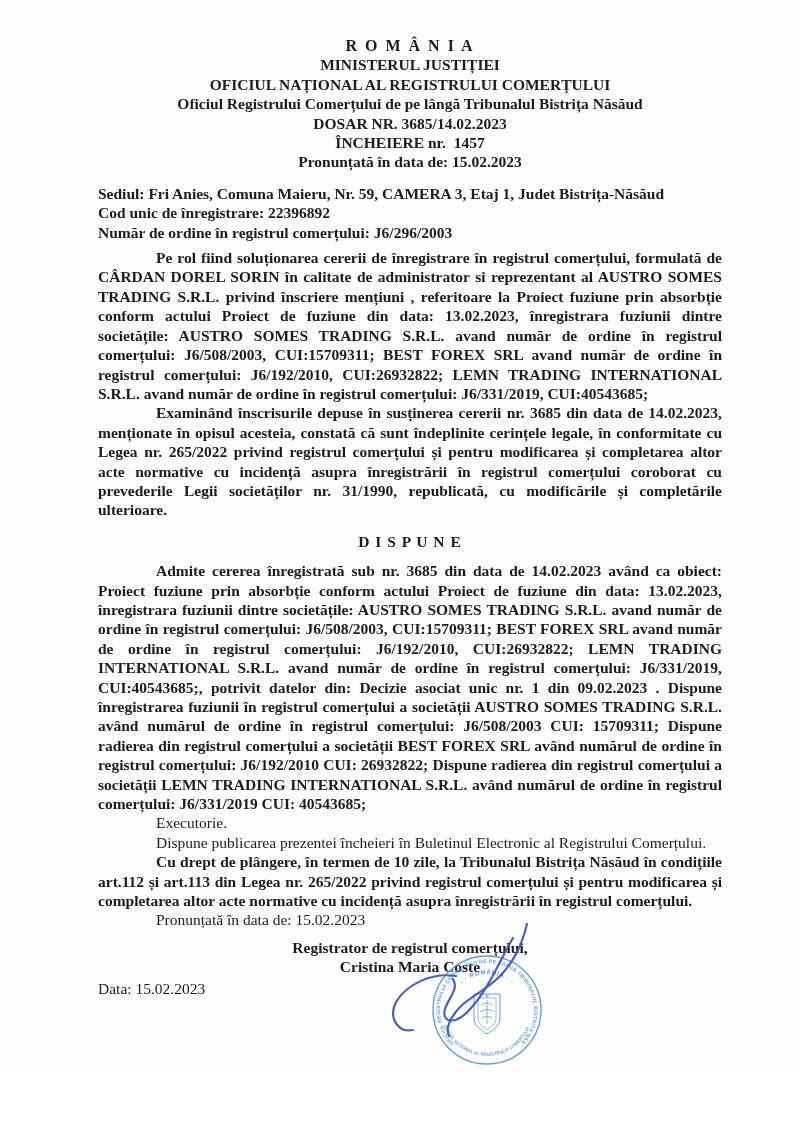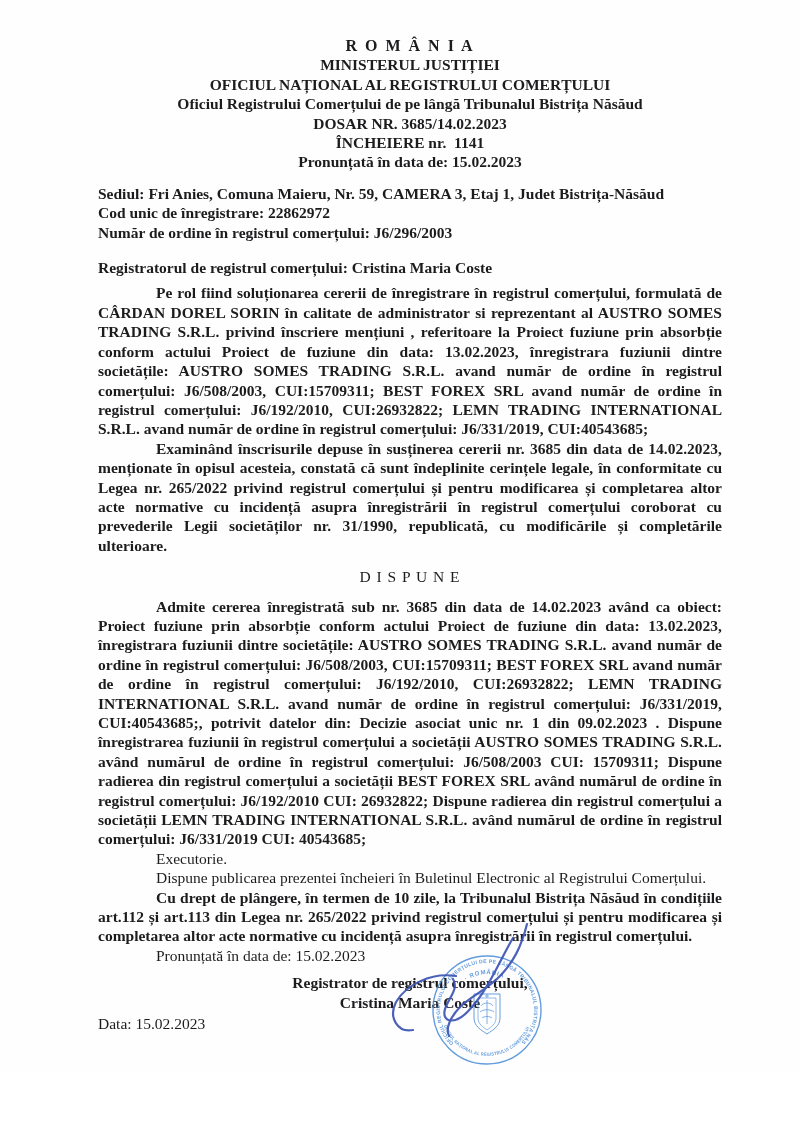--- a/index.html
+++ b/index.html
@@ -21,21 +21,21 @@
   .doc-header .country { letter-spacing:2px; font-size:16px; }
   .pre { white-space:pre-wrap; }
 
   .company { margin-top:12px; font-weight:bold; }
   .registrar { margin-top:16px; font-weight:bold; }
 
   .p { text-align:justify; text-indent:58px; margin:0;font-weight:bold; }
   .p.first { margin-top:6px; }
   .indent-line { text-indent:58px; }
 
-  .dispune { text-align:center; font-weight:normal; margin:12px 0 10px 0; letter-spacing:1px; }
+  .dispune { text-align:center; font-weight:bold; margin:12px 0 10px 0; letter-spacing:1px; }
 
   .sig-block { margin-top:8px; text-align:center; font-weight:bold; }
   .date-line { margin-top:2px; }
 
   .stamp-svg {
     position:absolute; left:431px; top:954px;
     width:112px; height:112px;
     opacity:0.88;
     pointer-events:none;
   }
@@ -50,31 +50,30 @@
 
 <div class="sheet">
   <div class="content">
 
     <div class="doc-header">
       <div class="country">R O M Â N I A</div>
       <div>MINISTERUL JUSTIȚIEI</div>
       <div>OFICIUL NAȚIONAL AL REGISTRULUI COMERȚULUI</div>
       <div>Oficiul Registrului Comerțului de pe lângă Tribunalul Bistrița Năsăud</div>
       <div>DOSAR NR. 3685/14.02.2023</div>
-      <div class="pre">ÎNCHEIERE nr.  1141</div>
+      <div class="pre">ÎNCHEIERE nr.  1457</div>
       <div>Pronunțată în data de: 15.02.2023</div>
     </div>
 
     <div class="company">
       <div>Sediul: Fri Anies, Comuna Maieru, Nr. 59, CAMERA 3, Etaj 1, Judet Bistrița-Năsăud</div>
-      <div>Cod unic de înregistrare: 22862972</div>
+      <div>Cod unic de înregistrare: 22396892</div>
       <div>Număr de ordine în registrul comerțului: J6/296/2003</div>
     </div>
 
-    <div class="registrar">Registratorul de registrul comerțului: Cristina Maria Coste</div>
 
     <p class="p first">Pe rol fiind soluționarea cererii de înregistrare în registrul comerțului, formulată de CÂRDAN DOREL SORIN  în calitate de administrator si reprezentant al  AUSTRO SOMES TRADING S.R.L. privind înscriere mențiuni , referitoare la  Proiect fuziune prin absorbție  conform actului Proiect de fuziune din data: 13.02.2023,  înregistrara fuziunii dintre societățile: AUSTRO SOMES TRADING S.R.L. avand număr de ordine în registrul comerțului: J6/508/2003,  CUI:15709311;  BEST FOREX SRL avand număr de ordine în registrul comerțului: J6/192/2010,  CUI:26932822;  LEMN TRADING INTERNATIONAL S.R.L. avand număr de ordine în registrul comerțului: J6/331/2019, CUI:40543685;</p>
     <p class="p">Examinând înscrisurile depuse în susținerea cererii nr. 3685 din data de 14.02.2023, menționate în opisul acesteia, constată că sunt îndeplinite cerințele legale, în conformitate cu Legea nr. 265/2022 privind registrul comerțului și pentru modificarea și completarea altor acte normative cu incidență asupra înregistrării în registrul comerțului coroborat cu prevederile Legii societăților nr. 31/1990, republicată, cu modificările și completările ulterioare.</p>
 
     <div class="dispune">D I S P U N E</div>
 
     <p class="p">Admite cererea înregistrată sub nr. 3685 din data de 14.02.2023  având ca obiect: Proiect fuziune prin absorbție  conform actului Proiect de fuziune din data: 13.02.2023,  înregistrara fuziunii dintre societățile: AUSTRO SOMES TRADING S.R.L. avand număr de ordine în registrul comerțului: J6/508/2003,  CUI:15709311;  BEST FOREX SRL avand număr de ordine în registrul comerțului: J6/192/2010,  CUI:26932822;  LEMN TRADING INTERNATIONAL S.R.L. avand număr de ordine în registrul comerțului: J6/331/2019,  CUI:40543685;, potrivit datelor din: Decizie asociat unic nr. 1 din 09.02.2023 .  Dispune înregistrarea fuziunii în registrul comerțului a societății AUSTRO SOMES TRADING S.R.L. având numărul de ordine în registrul comerțului: J6/508/2003  CUI: 15709311; Dispune radierea din registrul comerțului a societății BEST FOREX SRL având numărul de ordine în registrul comerțului: J6/192/2010   CUI: 26932822; Dispune radierea din registrul comerțului a societății LEMN TRADING INTERNATIONAL S.R.L. având numărul de ordine în registrul comerțului: J6/331/2019  CUI: 40543685;</p>
     <div class="indent-line">Executorie.</div>
     <div class="indent-line">Dispune publicarea prezentei încheieri în Buletinul Electronic al Registrului Comerțului.</div>
     <p class="p">Cu drept de plângere, în termen de 10 zile, la Tribunalul Bistrița Năsăud în condițiile art.112 și art.113 din Legea nr. 265/2022 privind registrul comerțului și pentru modificarea și completarea altor acte normative cu incidență asupra înregistrării în registrul comerțului.</p>

